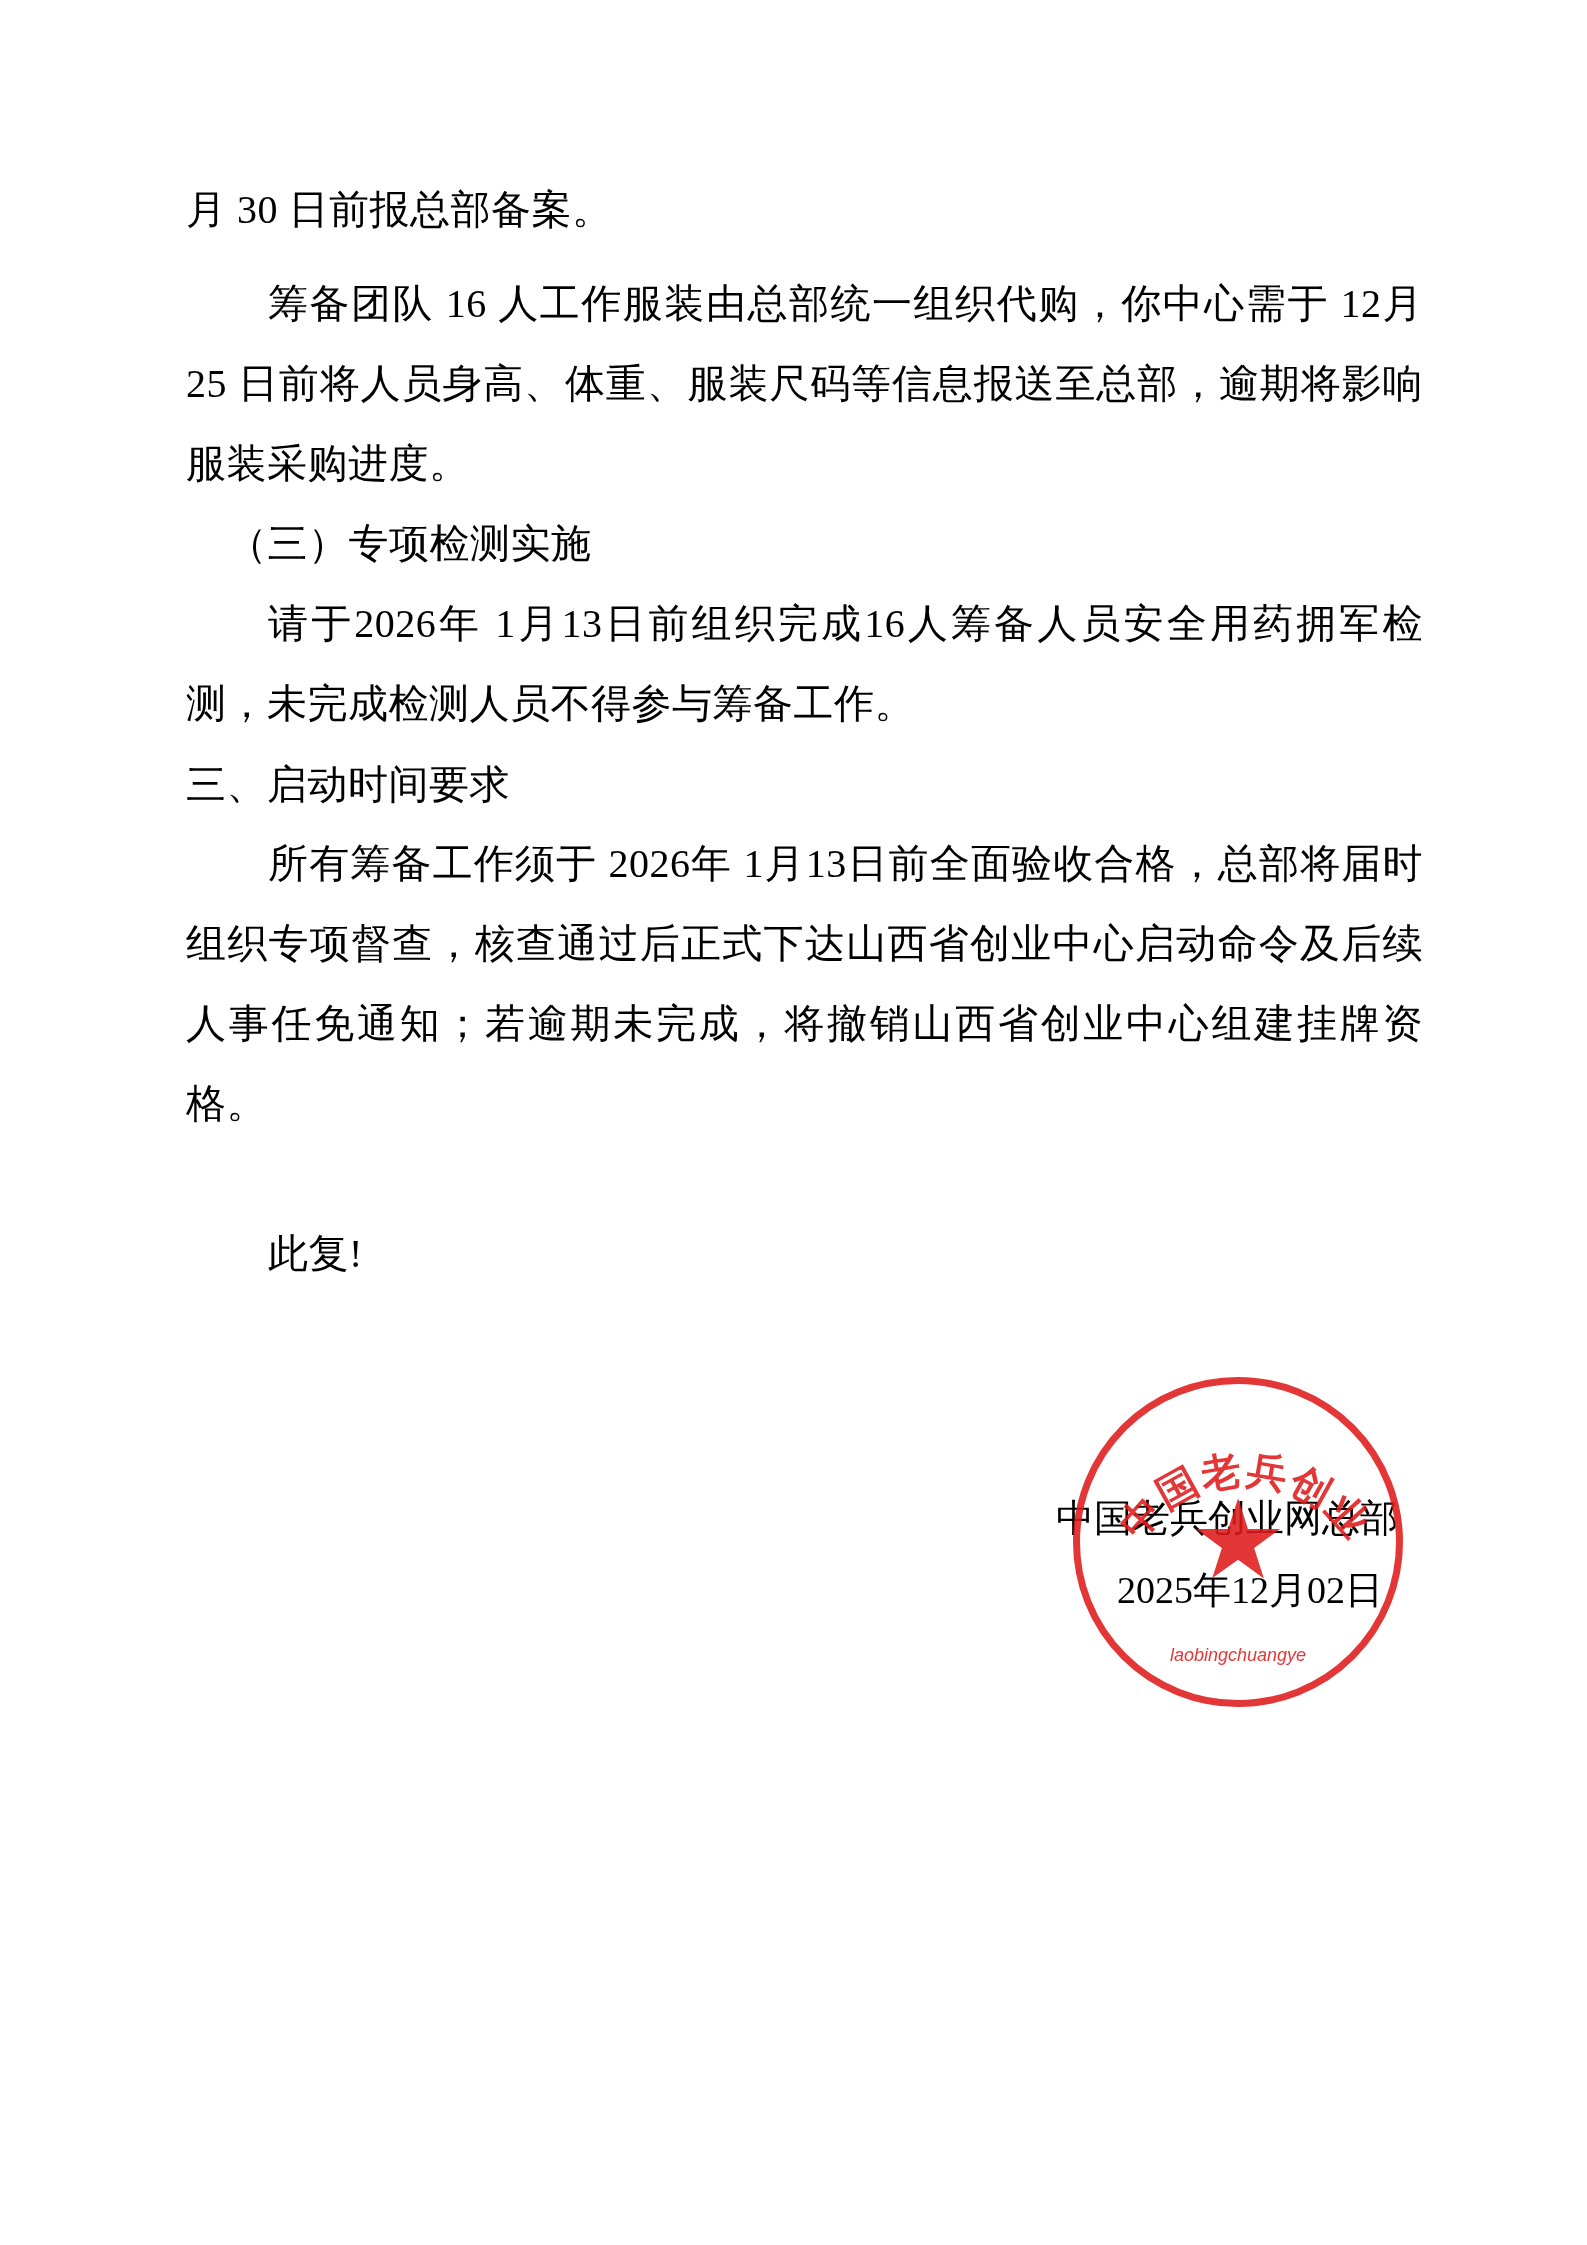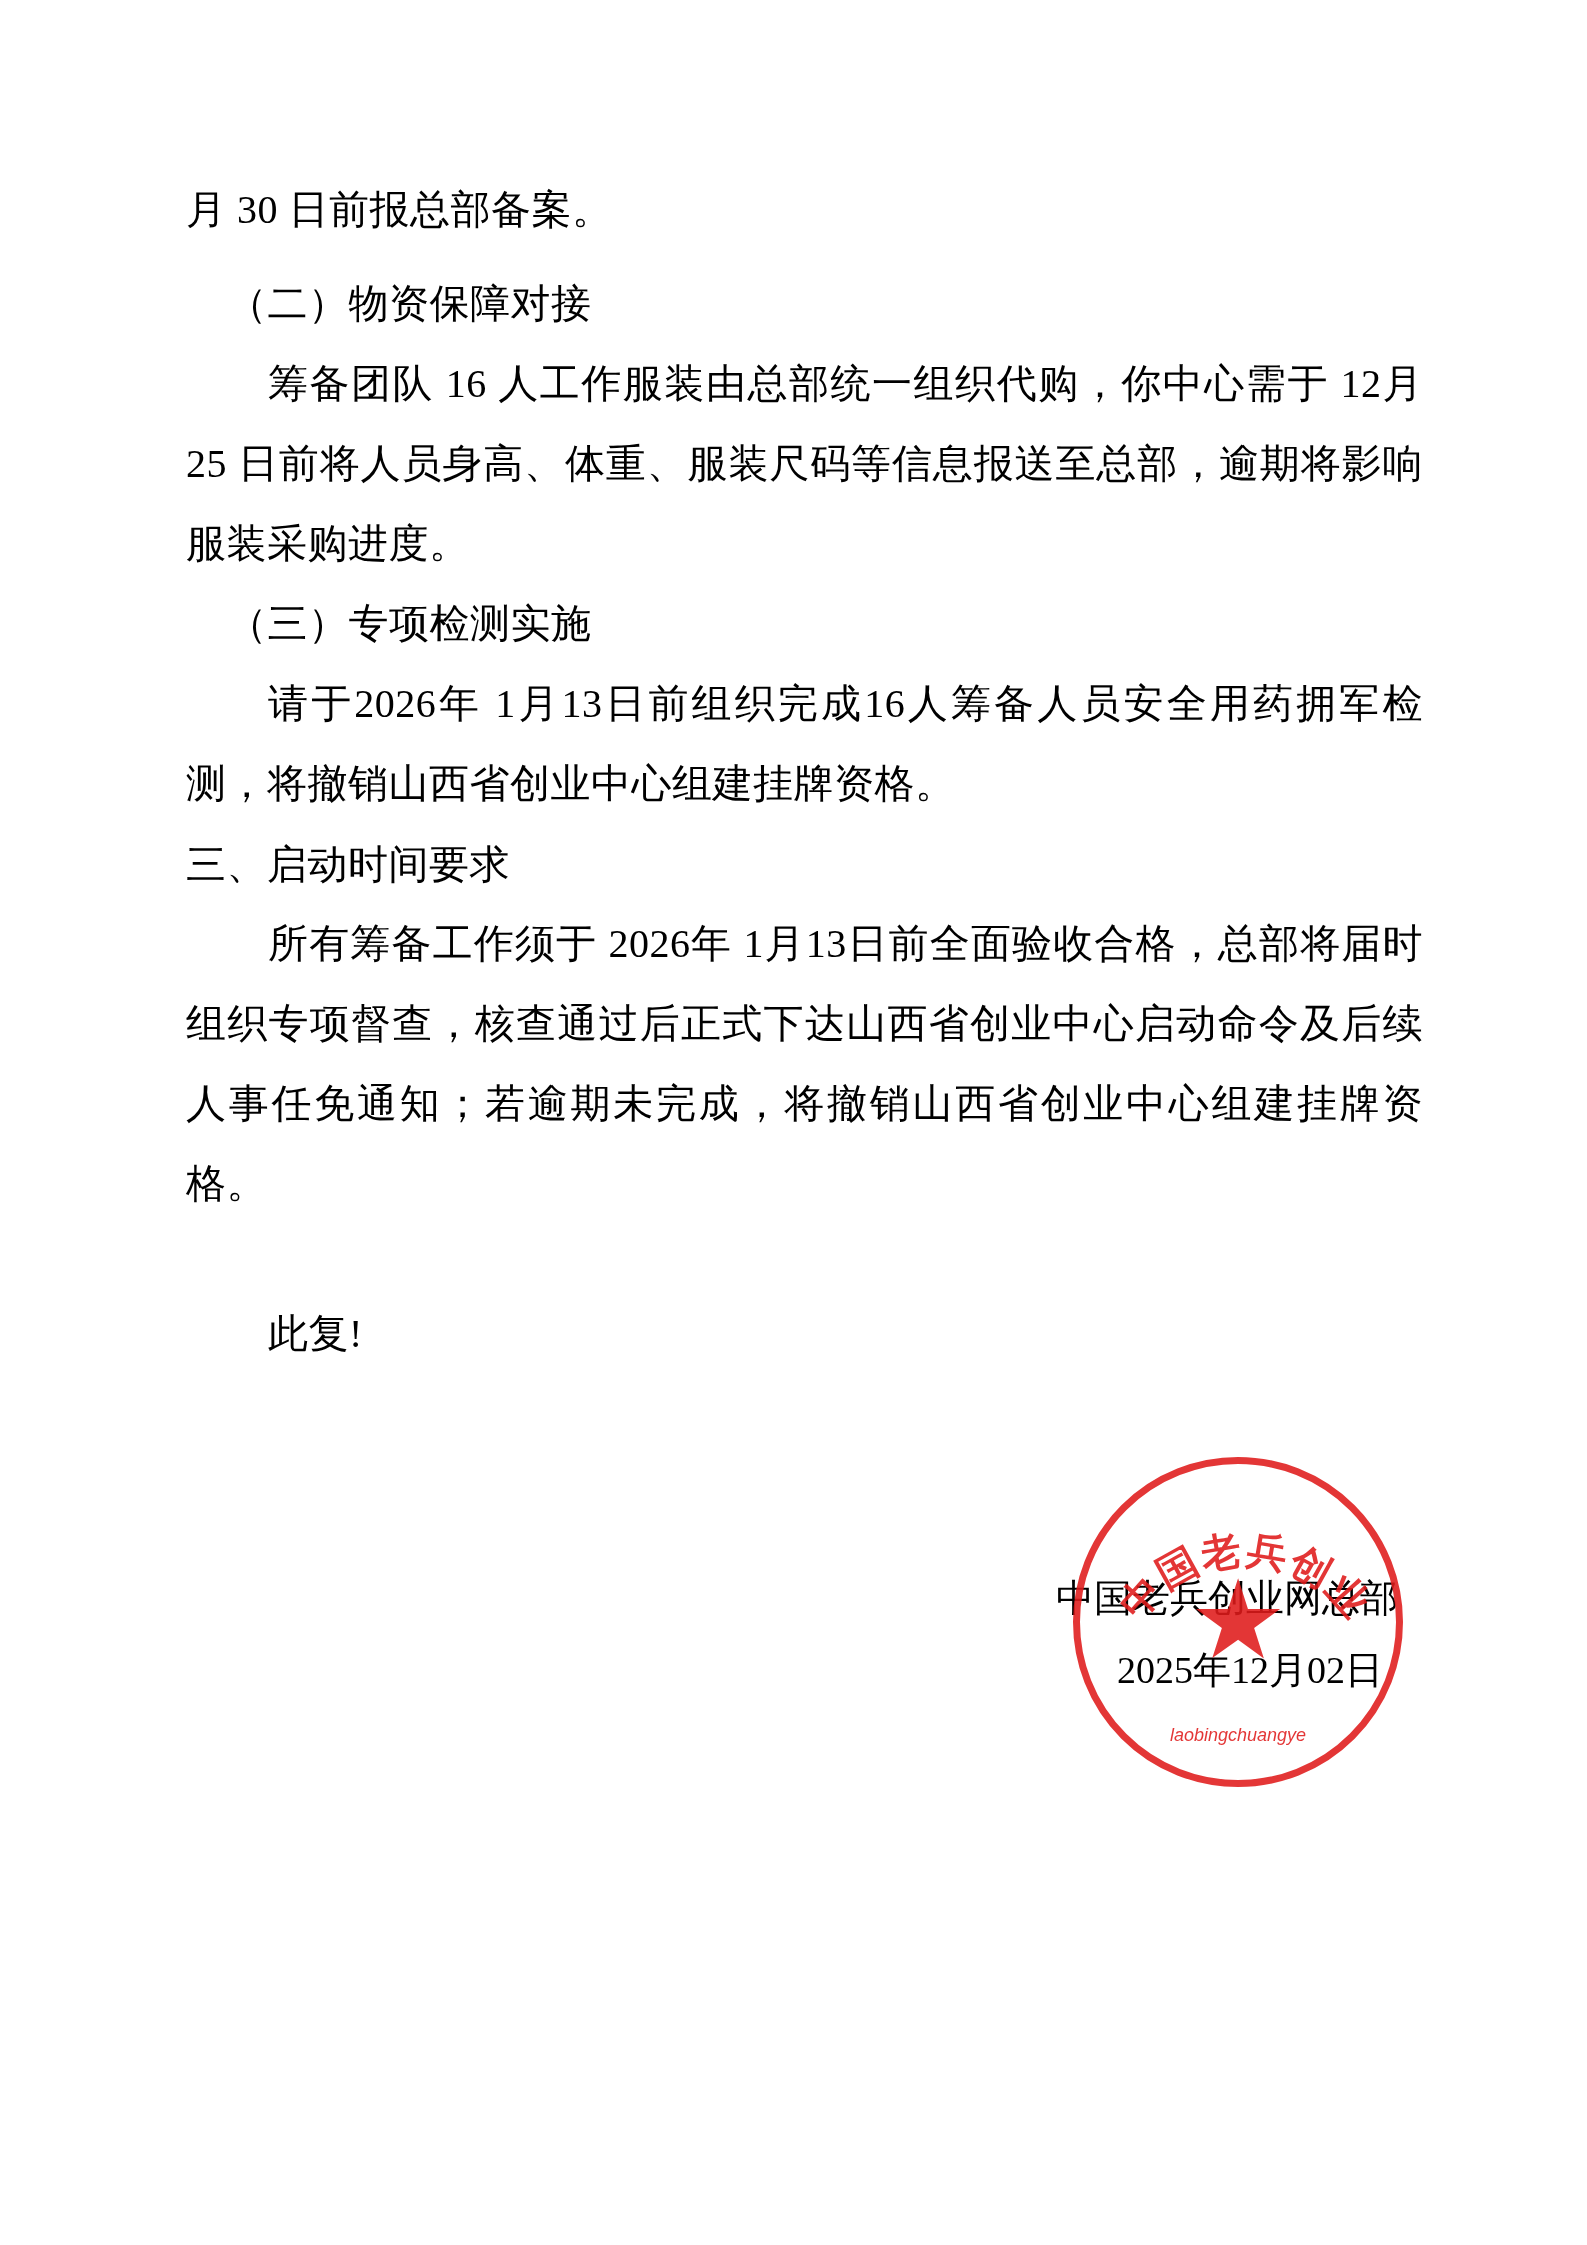--- a/index.html
+++ b/index.html
@@ -141,27 +141,26 @@
 </head>
 <body>
 
 <div class="page">
   <div class="doc-body">
 
     <p class="cont">月 30 日前报总部备案。</p>
 
     <div class="gap-small"></div>
 
-    <p class="heading-sub">（二）物资保障对接</p>
 
     <p class="indent">筹备团队 16 人工作服装由总部统一组织代购，你中心需于 12月 25 日前将人员身高、体重、服装尺码等信息报送至总部，逾期将影响服装采购进度。</p>
 
     <p class="heading-sub">（三）专项检测实施</p>
 
-    <p class="indent">请于2026年 1月13日前组织完成16人筹备人员安全用药拥军检测，将撤销山西省创业中心组建挂牌资格。</p>
+    <p class="indent">请于2026年 1月13日前组织完成16人筹备人员安全用药拥军检测，未完成检测人员不得参与筹备工作。</p>
 
     <p class="heading-main">三、启动时间要求</p>
 
     <p class="indent">所有筹备工作须于 2026年 1月13日前全面验收合格，总部将届时组织专项督查，核查通过后正式下达山西省创业中心启动命令及后续人事任免通知；若逾期未完成，将撤销山西省创业中心组建挂牌资格。</p>
 
     <div class="gap-large"></div>
 
     <p class="closing">此复!</p>
 
     <div class="sign-block">

